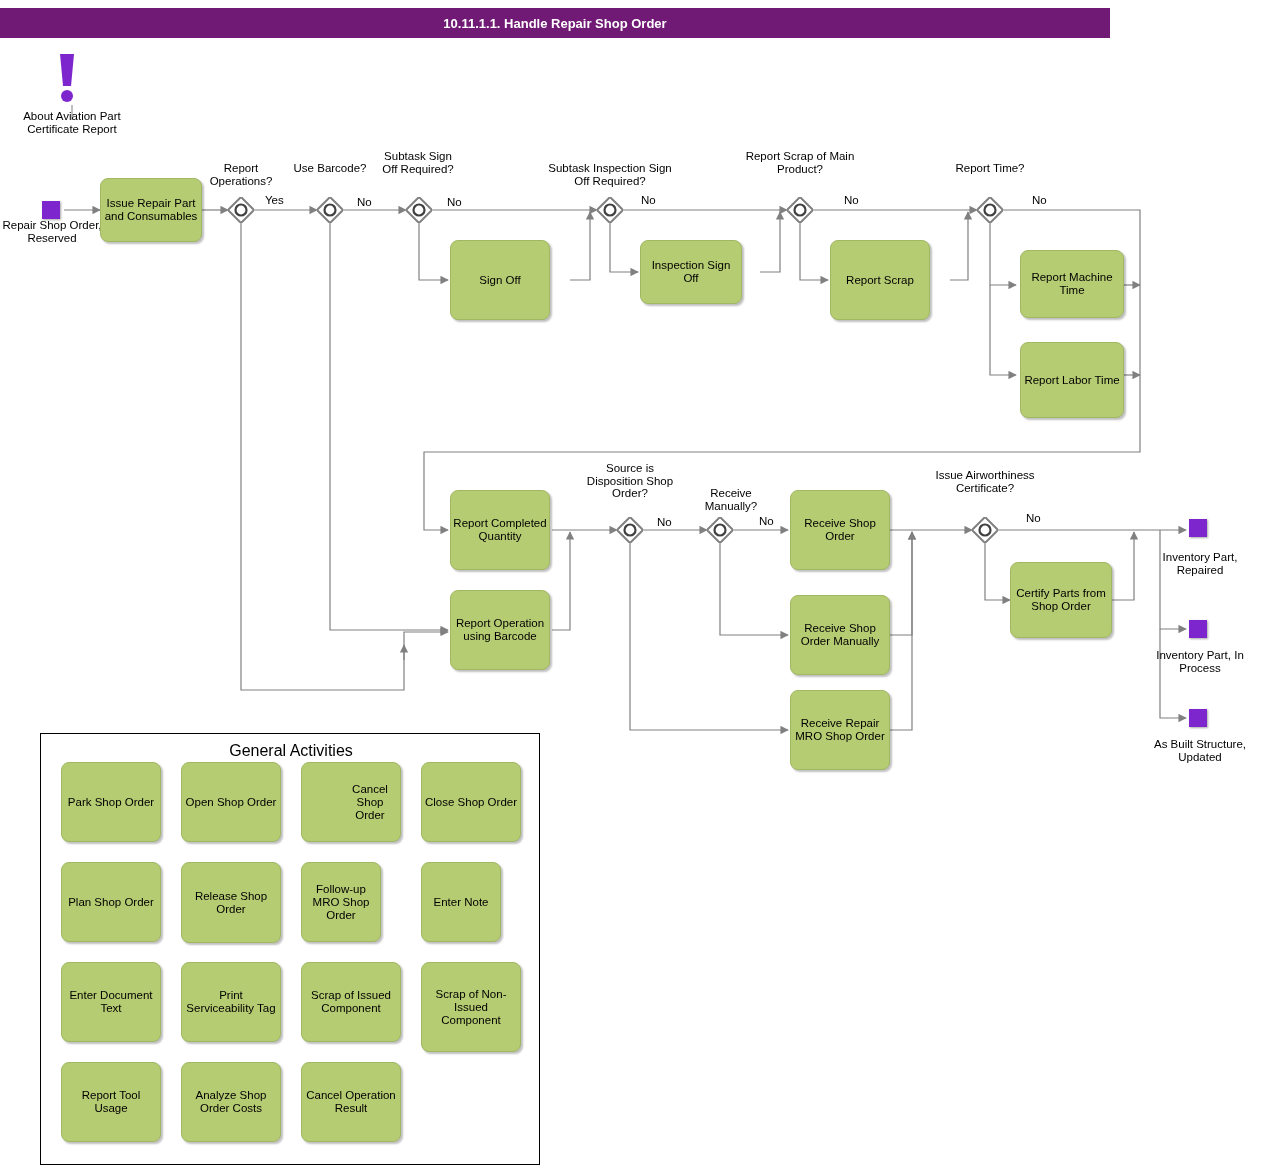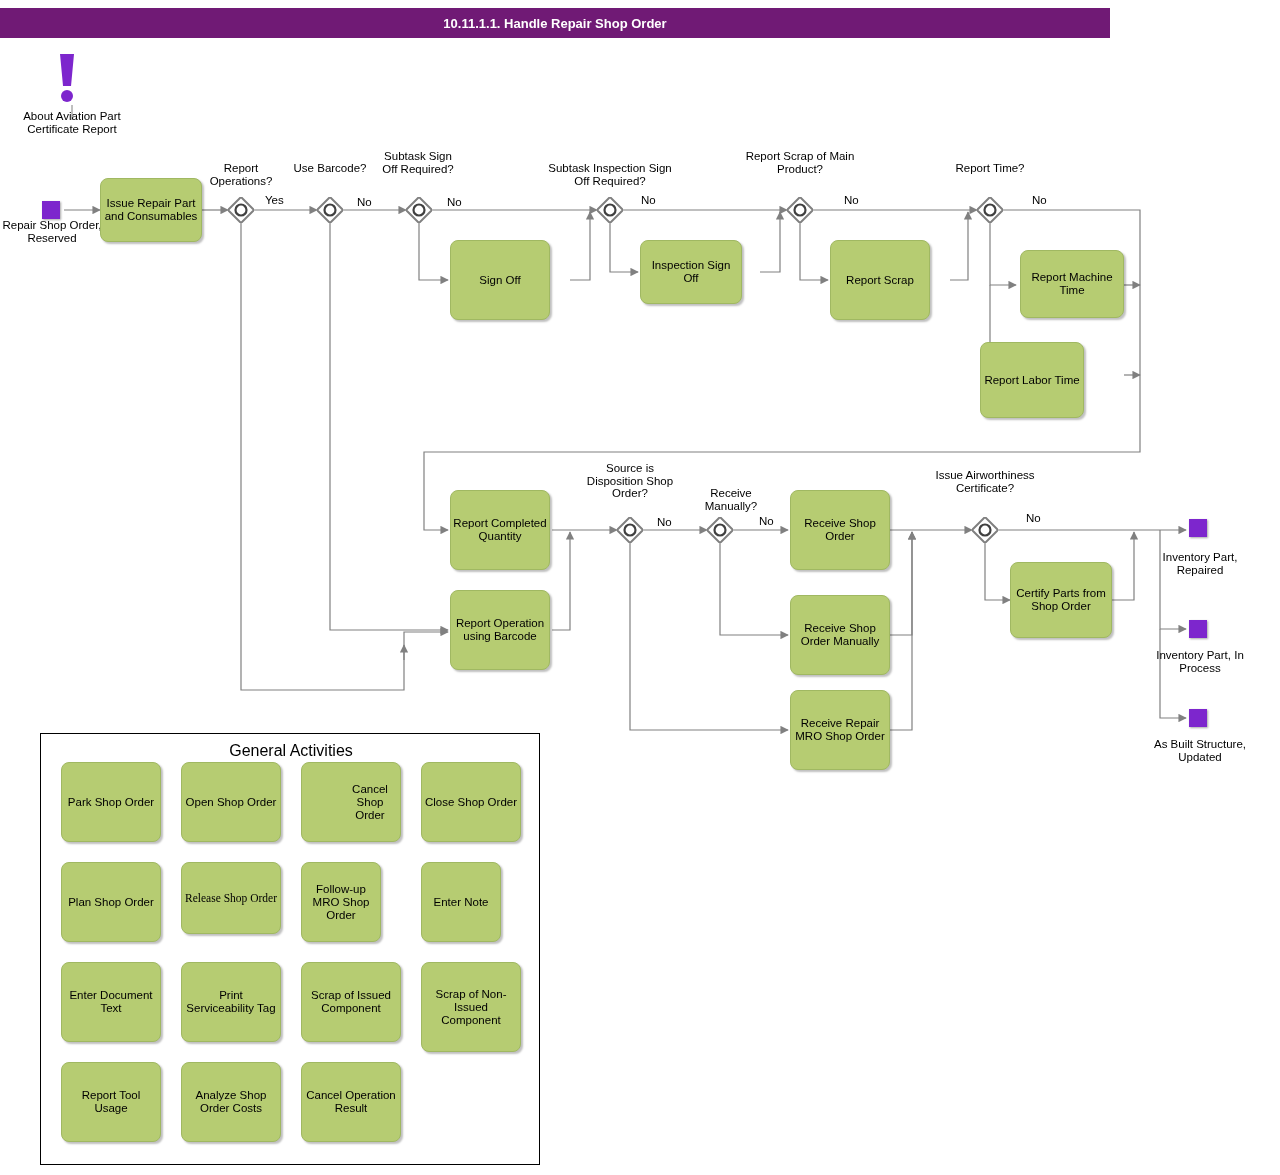--- a/index.html
+++ b/index.html
@@ -146,21 +146,21 @@
 <div class="note" style="left:12px;top:110px;width:120px;">About Aviation Part Certificate Report</div>
 
 <div class="evt" style="left:42px;top:201px;"></div>
 <div class="evtlabel" style="left:2px;top:219px;width:100px;">Repair Shop Order, Reserved</div>
 
 <div class="task" style="left:100px;top:178px;width:102px;height:64px;">Issue Repair Part and Consumables</div>
 <div class="task" style="left:450px;top:240px;width:100px;height:80px;">Sign Off</div>
 <div class="task" style="left:640px;top:240px;width:102px;height:64px;">Inspection Sign Off</div>
 <div class="task" style="left:830px;top:240px;width:100px;height:80px;">Report Scrap</div>
 <div class="task" style="left:1020px;top:250px;width:104px;height:68px;">Report Machine Time</div>
-<div class="task" style="left:980px;top:342px;width:104px;height:76px;">Report Labor Time</div>
+<div class="task" style="left:1020px;top:342px;width:104px;height:76px;">Report Labor Time</div>
 <div class="task" style="left:450px;top:490px;width:100px;height:80px;">Report Completed Quantity</div>
 <div class="task" style="left:450px;top:590px;width:100px;height:80px;">Report Operation using Barcode</div>
 <div class="task" style="left:790px;top:490px;width:100px;height:80px;">Receive Shop Order</div>
 <div class="task" style="left:790px;top:595px;width:100px;height:80px;">Receive Shop Order Manually</div>
 <div class="task" style="left:790px;top:690px;width:100px;height:80px;">Receive Repair MRO Shop Order</div>
 <div class="task" style="left:1010px;top:562px;width:102px;height:76px;">Certify Parts from Shop Order</div>
 
 <svg class="gateway" style="left:228px;top:197px;" viewBox="0 0 26 26" xmlns="http://www.w3.org/2000/svg">
     <polygon points="13,0 26,13 13,26 0,13" fill="#ffffff" stroke="#808080" stroke-width="2"></polygon>
     <circle cx="13" cy="13" r="5.5" fill="none" stroke="#404040" stroke-width="2.2"></circle>
@@ -235,21 +235,21 @@
 
 <div class="legend">
   <div class="legend-title">General Activities</div>
 </div>
 <div class="task" style="left:61px;top:762px;width:100px;height:80px;">Park Shop Order</div>
 <div class="task" style="left:181px;top:762px;width:100px;height:80px;">Open Shop Order</div>
 <div class="task" style="left:301px;top:762px;width:100px;height:80px;padding-left:40px;">Cancel Shop Order</div>
 <div class="task" style="left:421px;top:762px;width:100px;height:80px;">Close Shop Order</div>
 
 <div class="task" style="left:61px;top:862px;width:100px;height:80px;">Plan Shop Order</div>
-<div class="task" style="left:181px;top:862px;width:100px;height:72px;font-family:Liberation Serif, serif;">Release Shop Order</div>
+<div class="task" style="left:181px;top:862px;width:100px;height:81px;">Release Shop Order</div>
 <div class="task" style="left:301px;top:862px;width:80px;height:80px;">Follow-up MRO Shop Order</div>
 <div class="task" style="left:421px;top:862px;width:80px;height:80px;">Enter Note</div>
 
 <div class="task" style="left:61px;top:962px;width:100px;height:80px;">Enter Document Text</div>
 <div class="task" style="left:181px;top:962px;width:100px;height:80px;">Print Serviceability Tag</div>
 <div class="task" style="left:301px;top:962px;width:100px;height:80px;">Scrap of Issued Component</div>
 <div class="task" style="left:421px;top:962px;width:100px;height:90px;">Scrap of Non-Issued Component</div>
 
 <div class="task" style="left:61px;top:1062px;width:100px;height:80px;">Report Tool Usage</div>
 <div class="task" style="left:181px;top:1062px;width:100px;height:80px;">Analyze Shop Order Costs</div>

